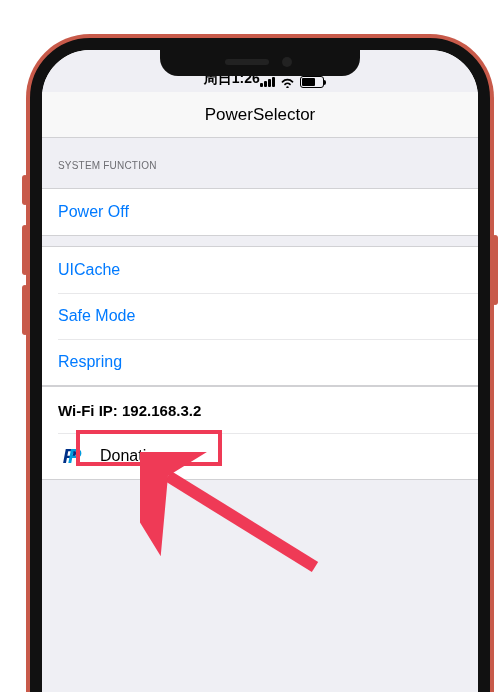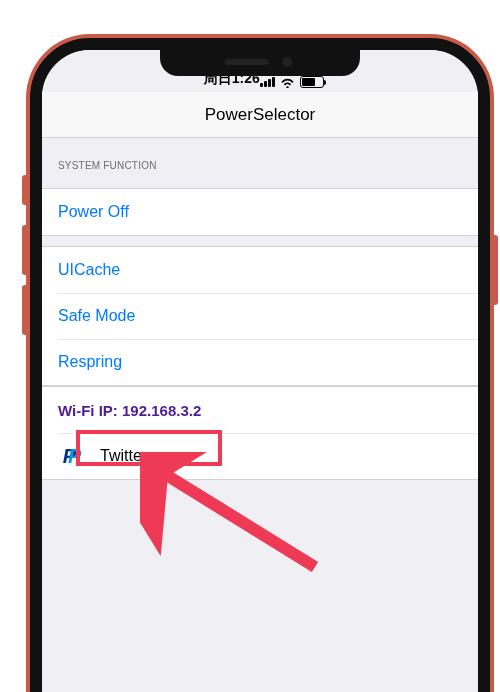--- a/index.html
+++ b/index.html
@@ -142,21 +142,21 @@
   .cell + .cell::before {
     content:"";
     position:absolute;
     left:16px; right:0; top:0;
     height:1px;
     background:#d1d1d4;
     transform: scaleY(0.5);
     transform-origin: top;
   }
   .cell.link { color: #007aff; }
-  .cell.text { color: #4c1d95; font-weight: 600; font-size:15px; }
+  .cell.text { color: #000000; font-weight: 600; font-size:15px; }
   .cell .cell-icon { width: 28px; display:flex; justify-content:center; margin-right: 14px; }
   .cell .cell-icon.twitter svg { width: 22px; height: 22px; fill:#1da1f2; }
   .cell .cell-icon.paypal { font-weight:900; font-style:italic; font-size:20px; }
   .cell .cell-icon.paypal .p1{color:#003087;} .cell .cell-icon.paypal .p2{color:#009cde; margin-left:-8px;}
 
   
   .highlight-box {
     position: absolute;
     border: 4px solid #ef3a56;
     pointer-events: none;
@@ -219,21 +219,21 @@
         <div class="cell link">Respring</div>
       </div>
 
       <div class="group">
         <div class="cell text">Wi-Fi IP: 192.168.3.2</div>
         <div class="cell" style="color:#000">
           <span class="cell-icon paypal">
               <span class="p1">P</span>
               <span class="p2">P</span>
             </span>
-          <span>Twitter</span>
+          <span>Donation</span>
         </div>
       </div>
 
     </div>
 
   </div>
 </div>
 
 <div class="highlight-box" style="left:76px; top:430px; width:146px; height:36px;"></div>
 <svg class="arrow-svg" style="left:140px; top:452px; width:200px; height:140px;" viewBox="0 0 200 140">

